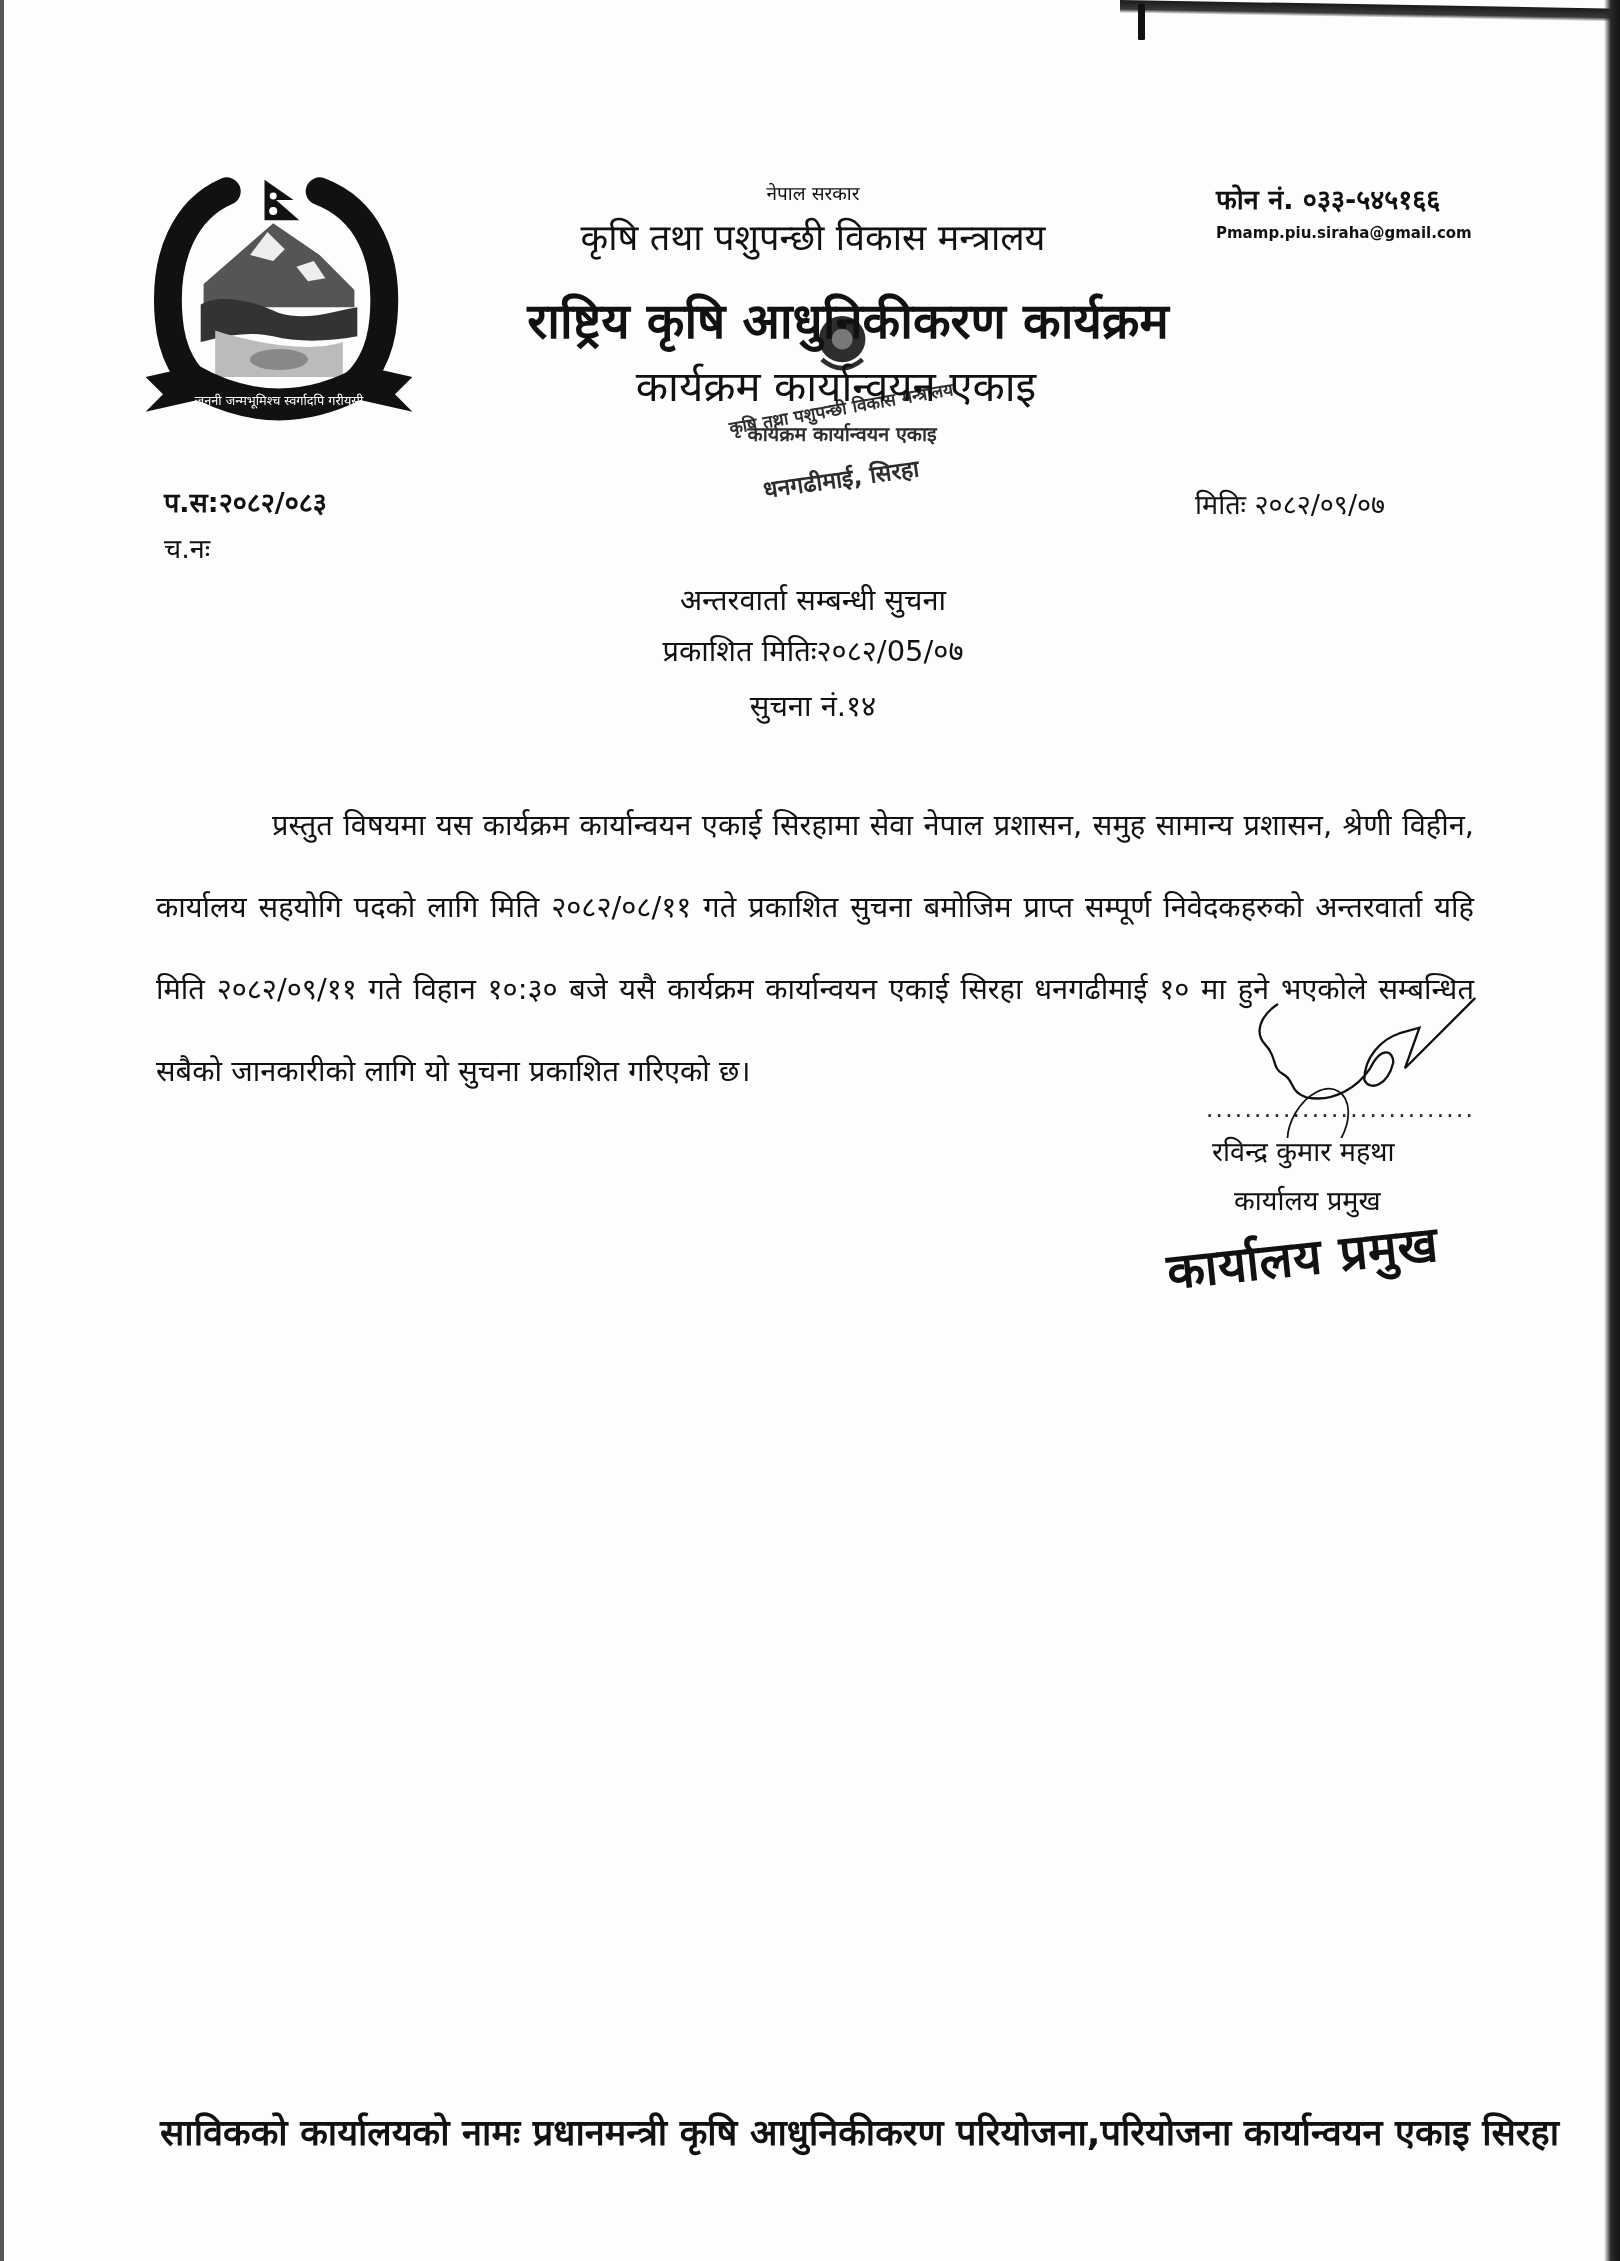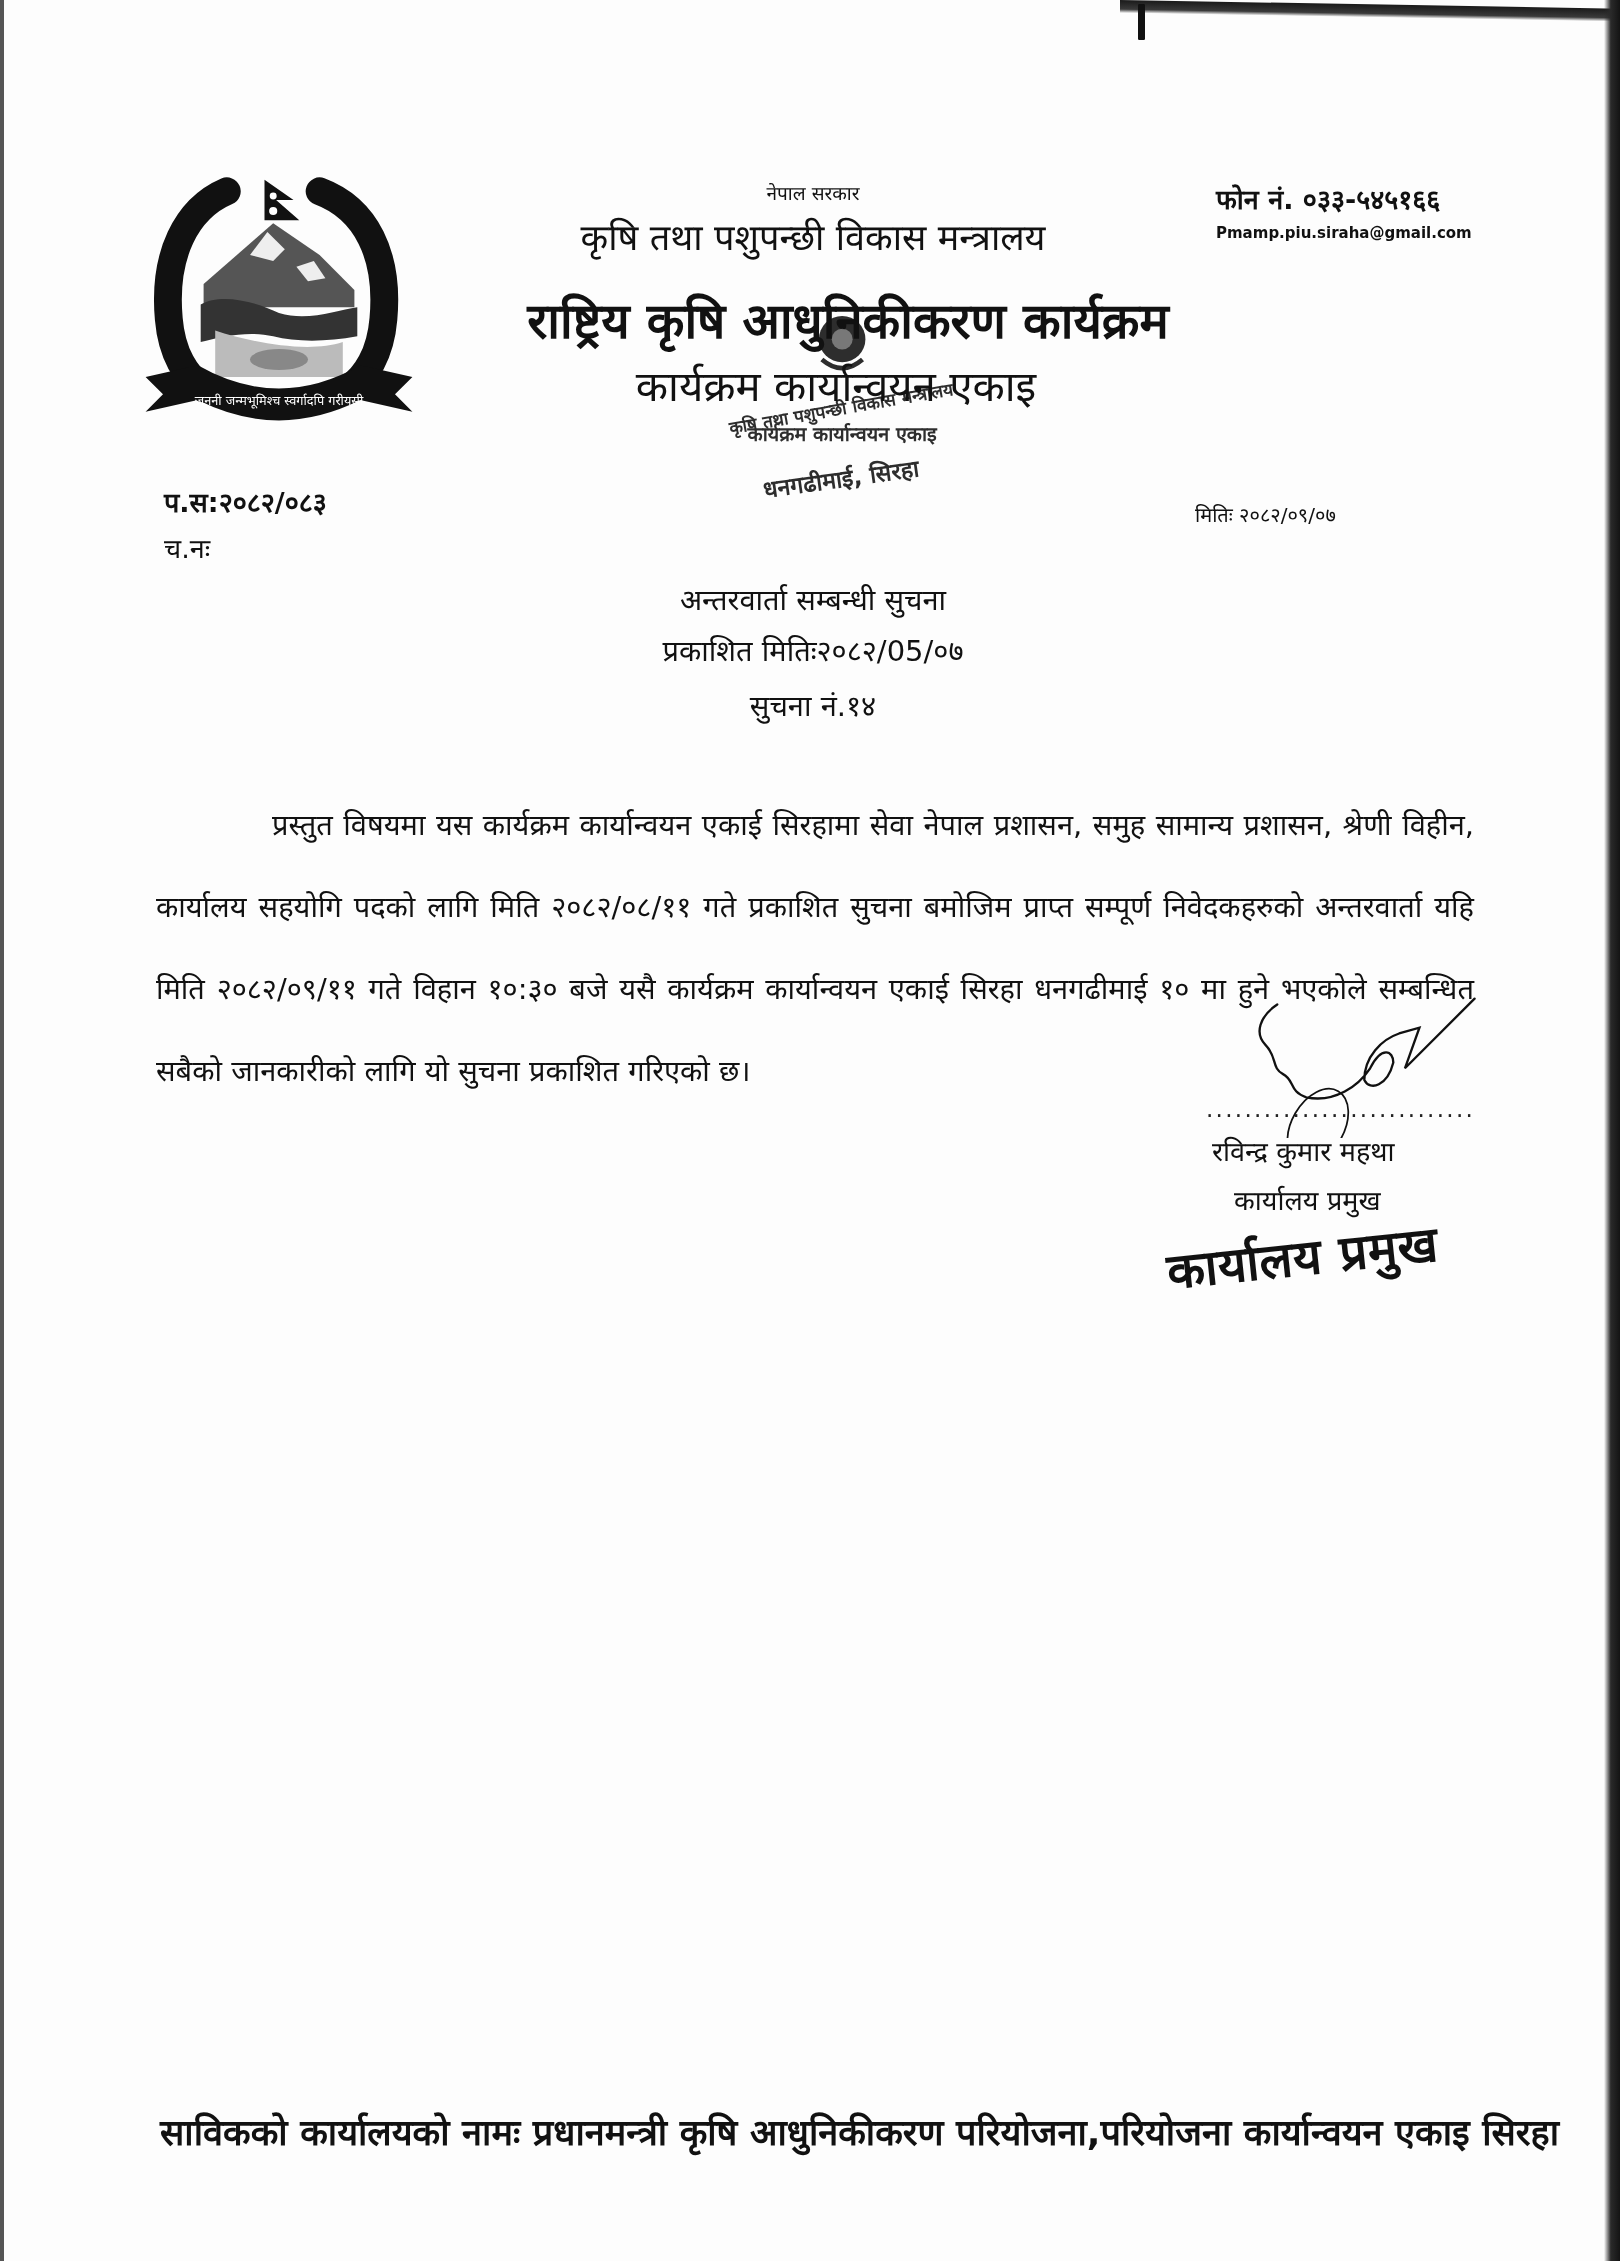--- a/index.html
+++ b/index.html
@@ -28,21 +28,21 @@
     .gov { left: 813px; top: 180px; font-size: 19px; text-align: right; }
     .ministry { left: 813px; top: 212px; font-size: 36px; }
     .program { left: 848px; top: 278px; font-size: 49px; font-weight: bold; margin-top: 8px; }
     .unit { left: 836px; top: 356px; font-size: 42px; }
 
     .phone { left: 1216px; top: 180px; font-size: 27px; font-weight: bold; }
     .email { left: 1216px; top: 224px; font-size: 15px; font-weight: bold; font-family: "DejaVu Sans", sans-serif; }
 
     .ref { left: 164px; top: 483px; font-size: 27px; font-weight: bold; }
     .chalani { left: 164px; top: 529px; font-size: 27px; }
-    .date { left: 1195px; top: 501px; font-size: 20px; }
+    .date { left: 1195px; top: 485px; font-size: 27px; }
 
     
     .stamp { position: absolute; left: 697px; top: 313px; width: 302px; height: 209px; opacity: 0.88; }
 
     .notice-title { left: 813px; top: 579px; font-size: 29px; }
     .pub-date { left: 813px; top: 630px; font-size: 29px; }
     .notice-no { left: 813px; top: 685px; font-size: 29px; }
 
     .body-text {
       position: absolute; left: 156px; top: 784px; width: 1318px;

